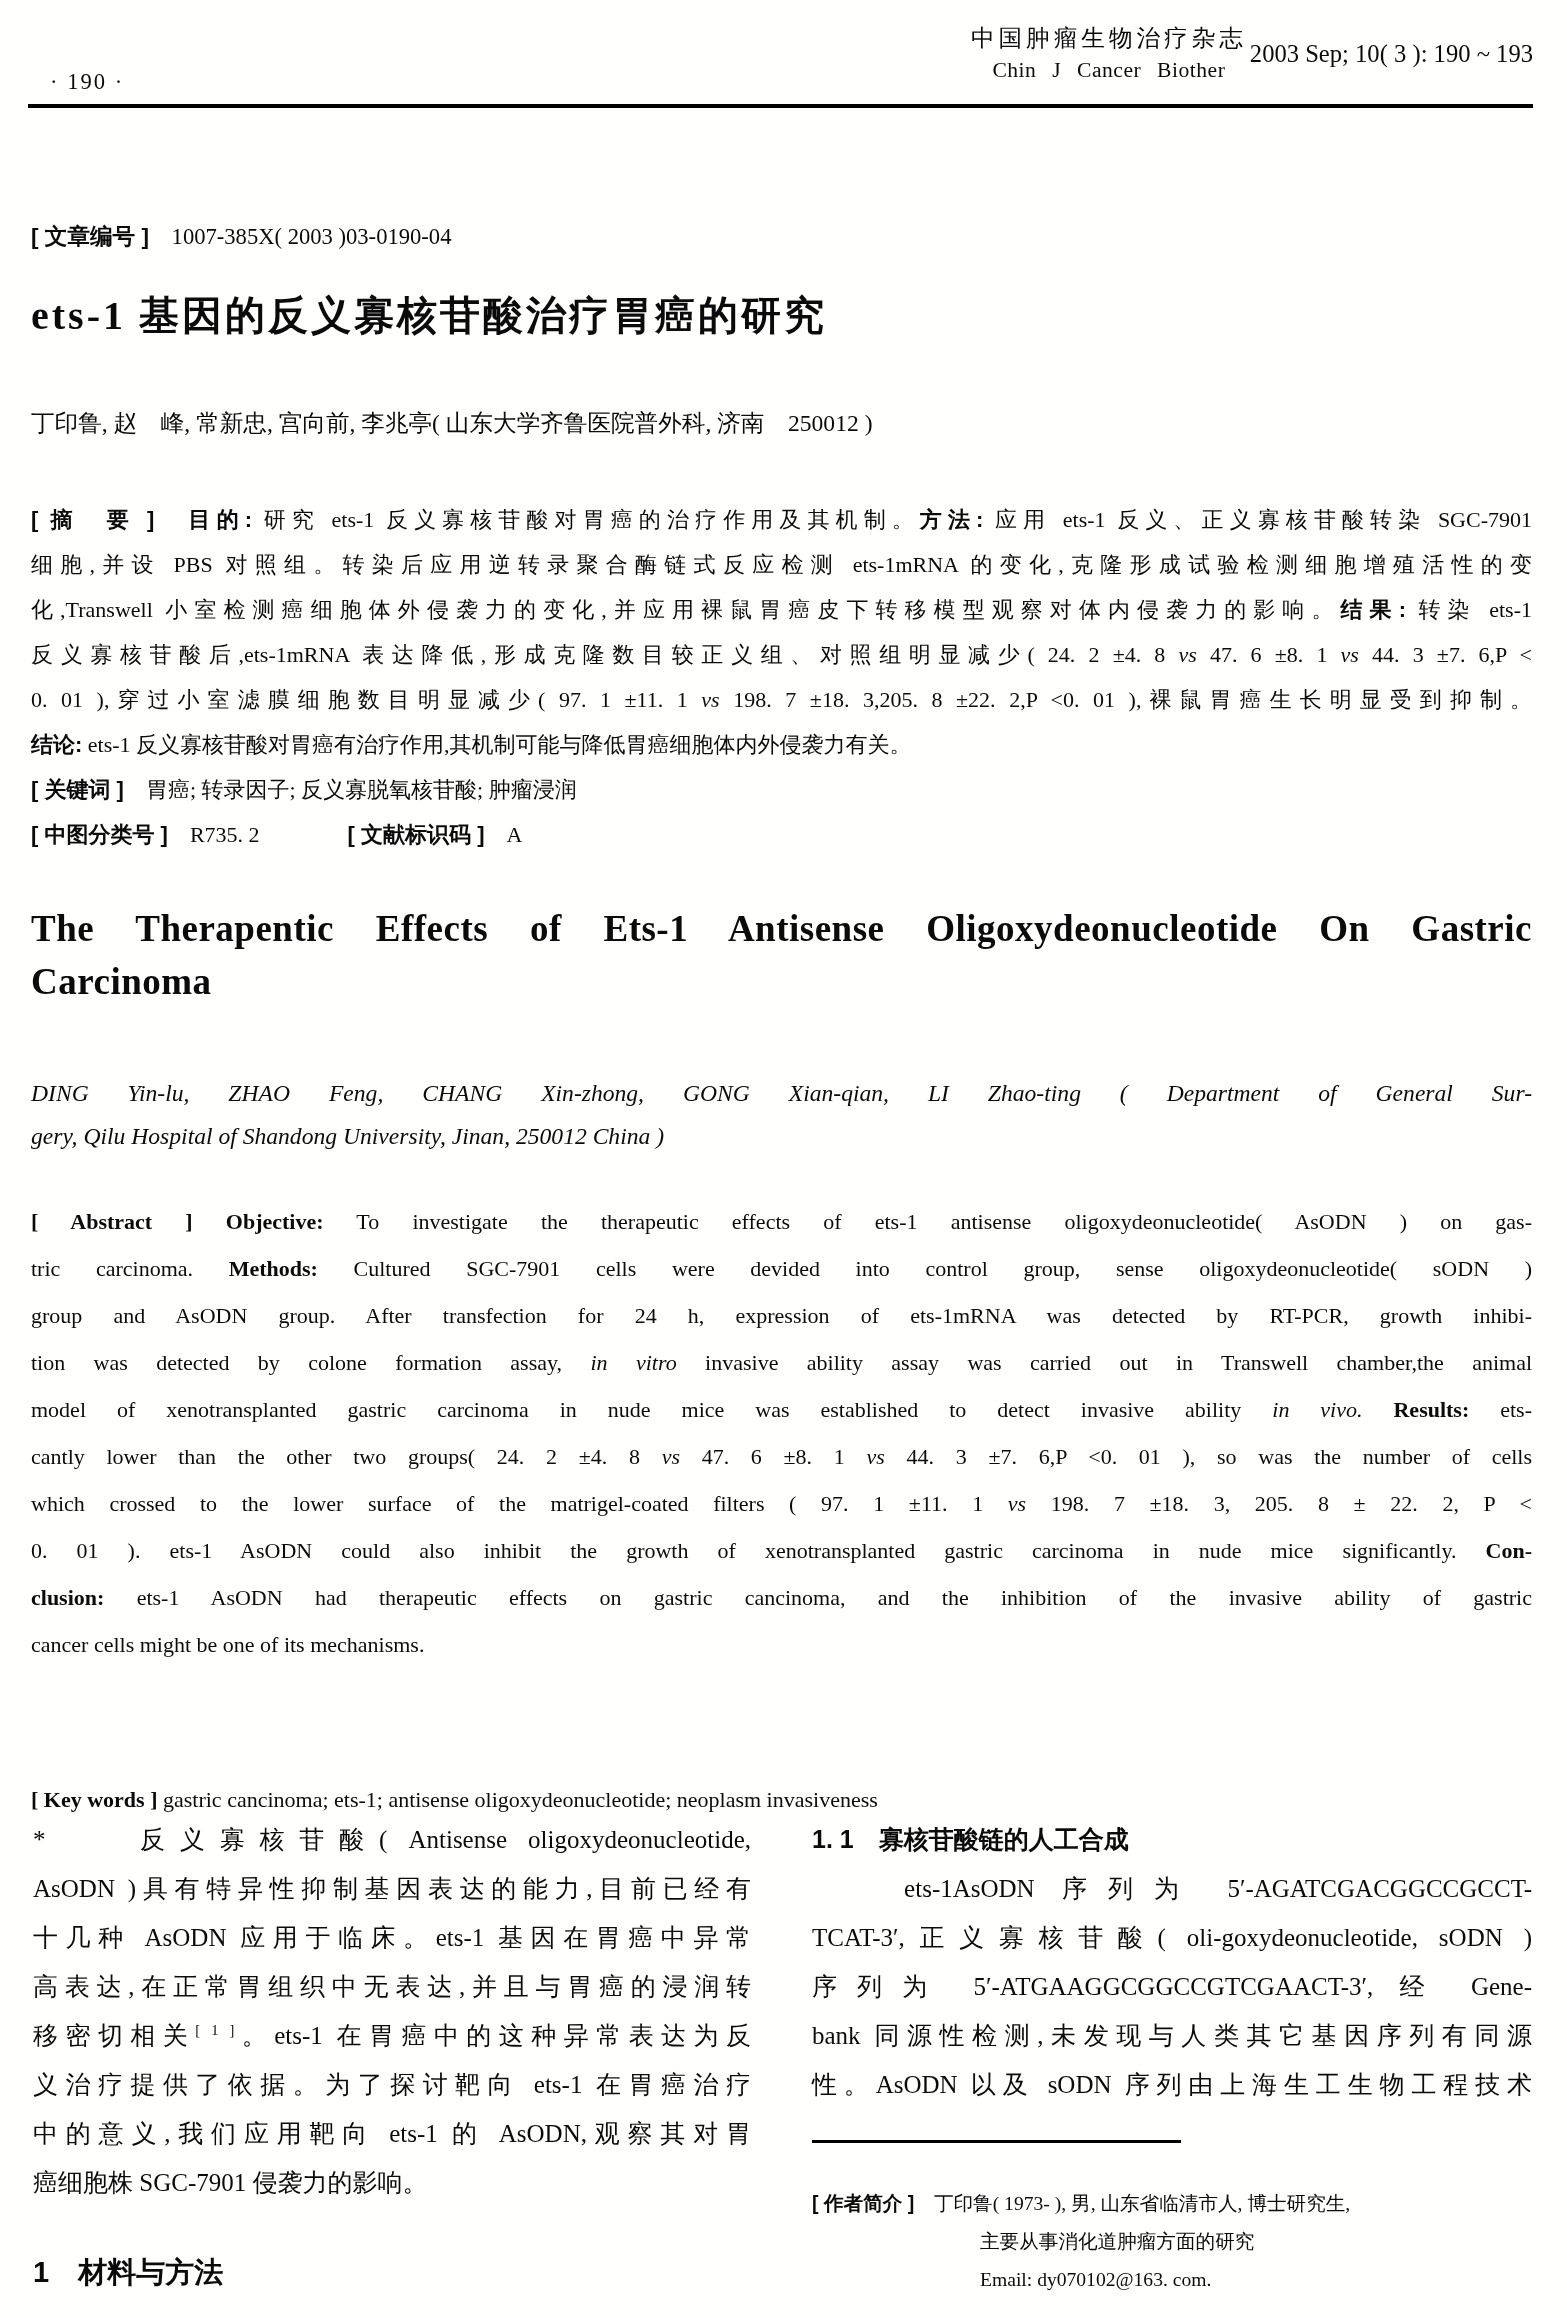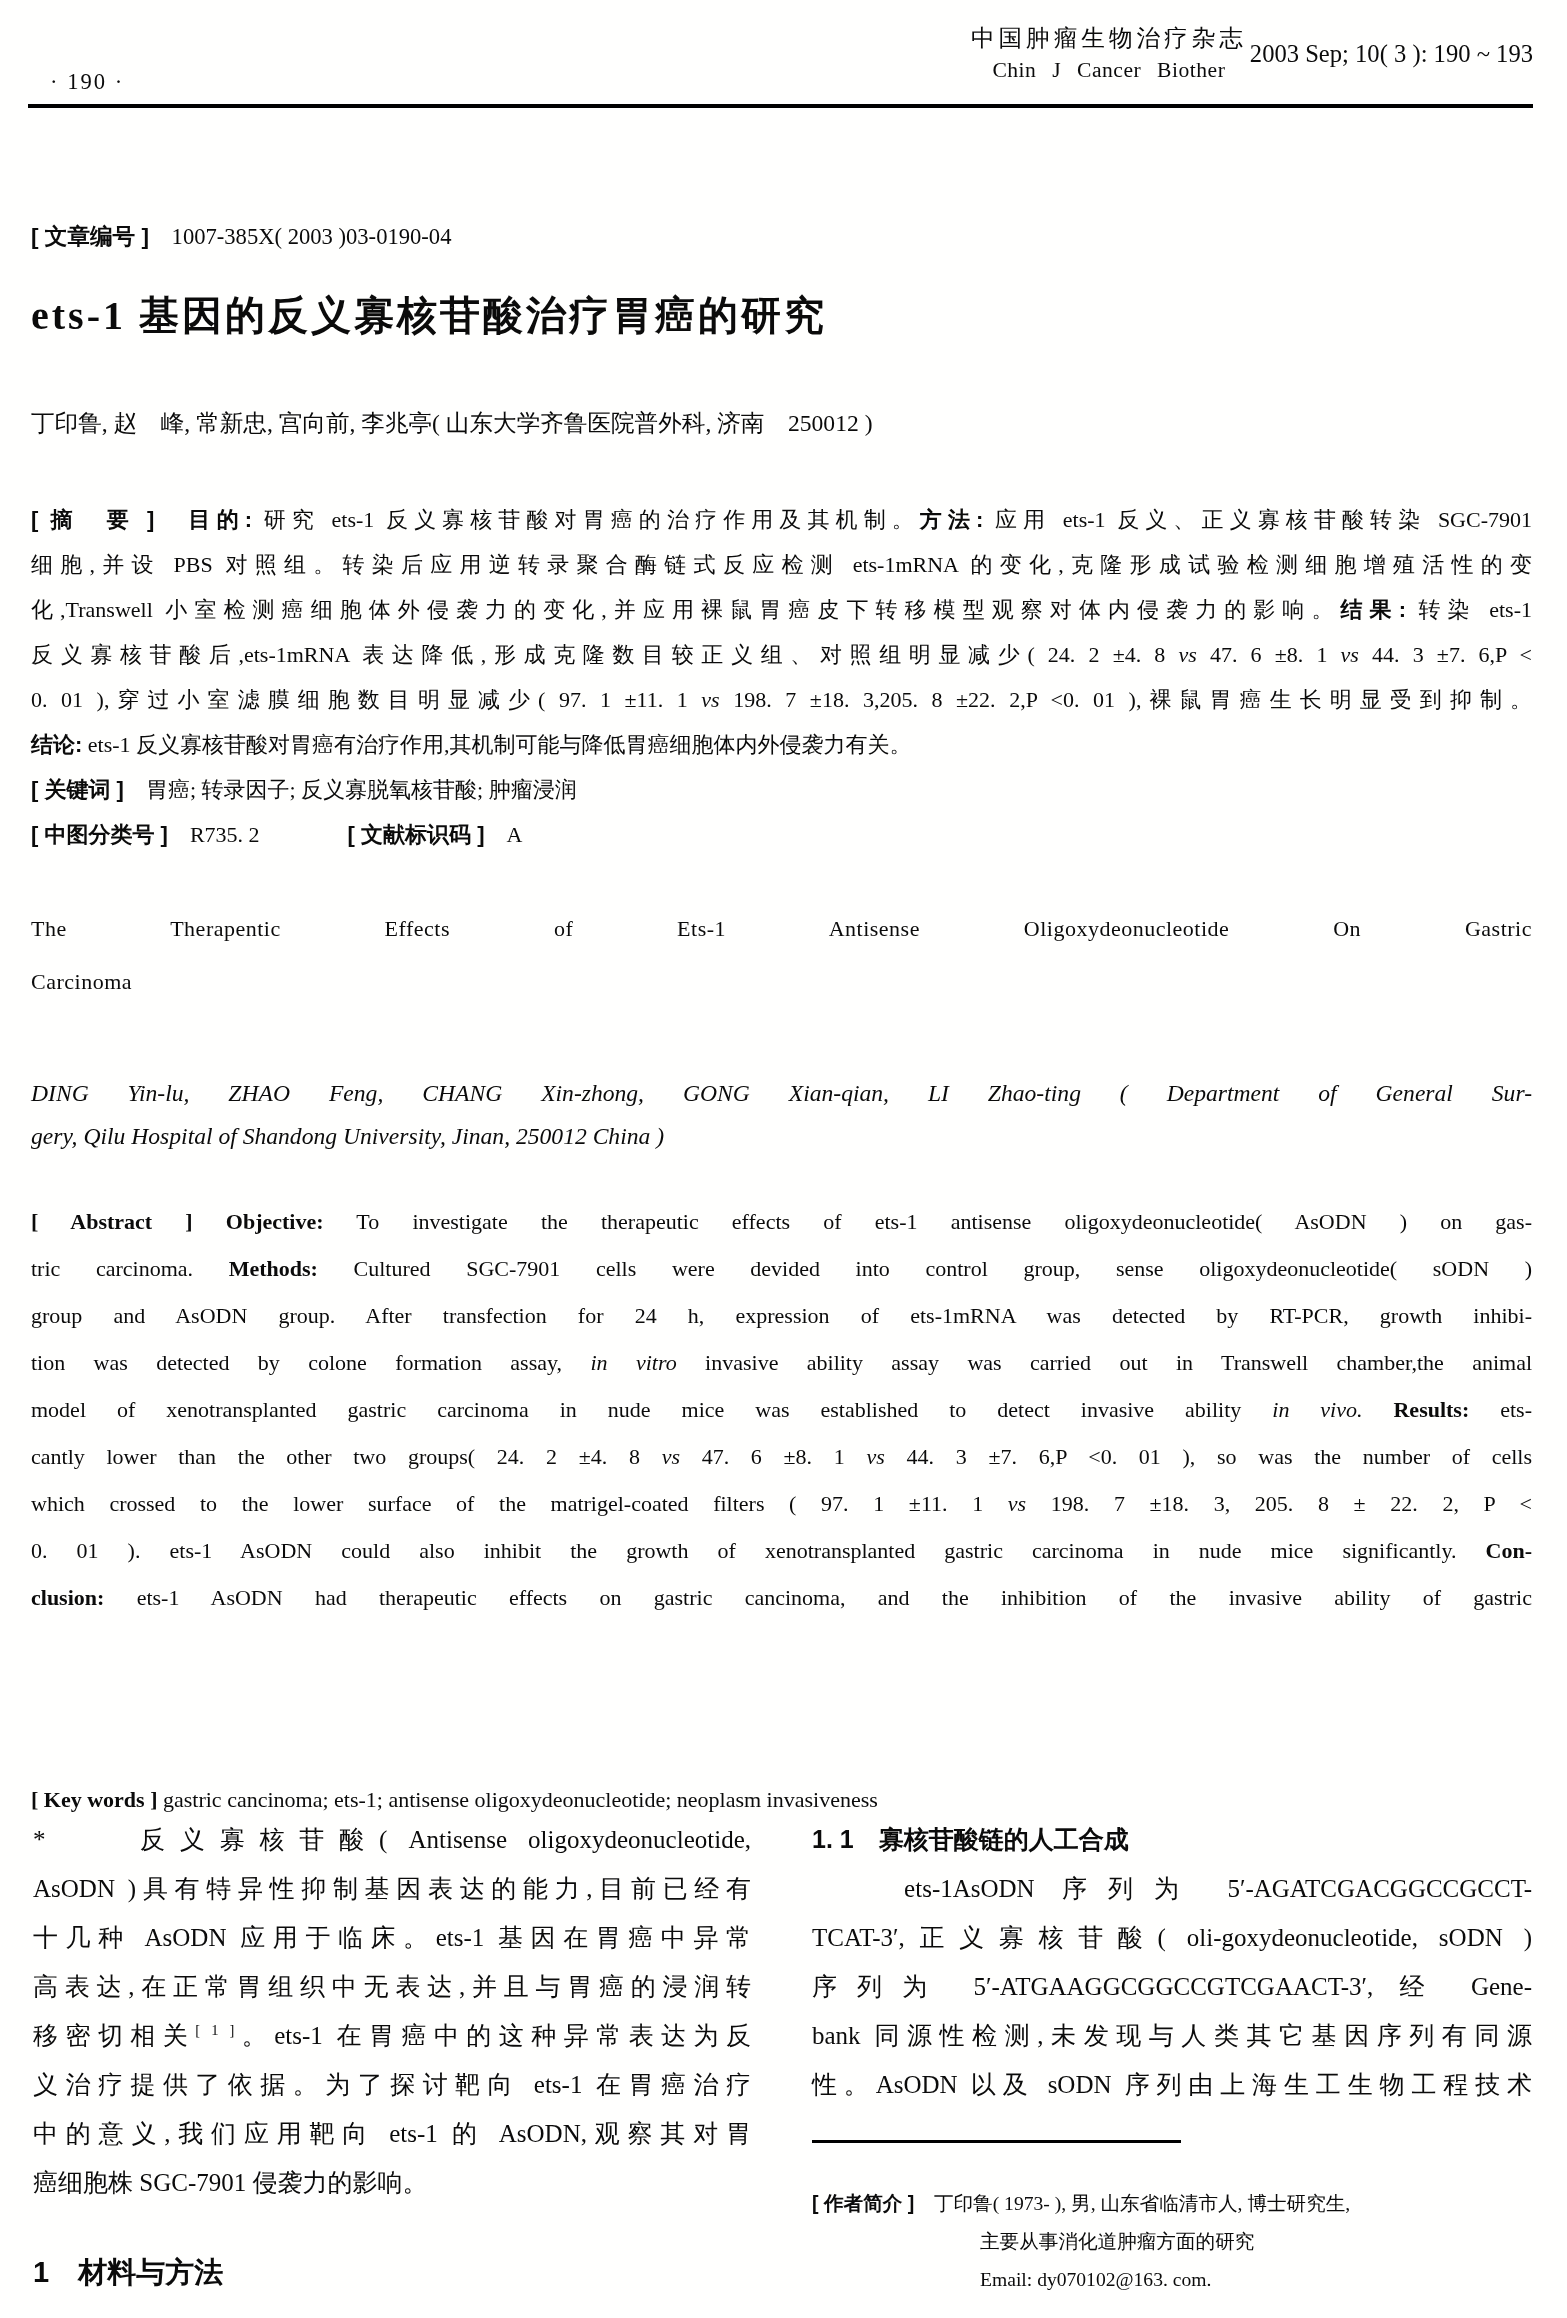--- a/index.html
+++ b/index.html
@@ -21,21 +21,21 @@
   #jname-cn{letter-spacing:4px;}
   #jname-en{font-size:21.6px;letter-spacing:0.5px;word-spacing:10px;}
   #issue-info{font-size:24.6px;text-align:right;}
   #hdr-rule{left:28px;right:35px;top:104px;height:4px;background:#000;}
 
   #meta-line{left:31px;top:221px;font-size:22.6px;}
   #title-cn{left:31px;top:288px;font-size:40px;font-weight:bold;letter-spacing:3px;}
   #authors-cn{left:31px;top:407px;font-size:23.6px;}
 
   #abs-cn{left:31px;right:36px;top:497px;font-size:22px;line-height:45px;}
-  #title-en{left:31px;right:36px;top:902px;font-size:22px;font-weight:normal;line-height:53px;letter-spacing:0.5px;}
+  #title-en{left:31px;right:36px;top:902px;font-size:37px;font-weight:bold;line-height:53px;letter-spacing:0.5px;}
   #authors-en{left:31px;right:36px;top:1072px;font-size:23.6px;font-style:italic;line-height:43px;}
   #abs-en{left:31px;right:36px;top:1198px;font-size:22px;line-height:47px;}
   #kw-en{left:31px;right:36px;top:1787px;font-size:22px;}
 
   #col-left{left:33px;top:1815px;width:718px;font-size:25px;line-height:49px;}
   #col-right{left:812px;top:1815px;width:720px;font-size:25px;line-height:49px;}
   #sec1-heading{margin-top:41px;font-size:29px;}
   #fn-sep{margin-top:31px;width:369px;height:2.5px;background:#000;}
   #footnote{margin-top:41px;font-size:19.6px;line-height:38px;}
   .fn-indent{padding-left:168px;}
@@ -86,20 +86,21 @@
   <div id="abs-en" class="abs">
     <div class="ln jst"><span class="bb">[ Abstract ]</span><span>  </span><span class="bb">Objective:</span><span> To investigate the therapeutic effects of ets-1 antisense oligoxydeonucleotide( AsODN ) on gas-</span></div>
     <div class="ln jst"><span>tric carcinoma. </span><span class="bb">Methods:</span><span> Cultured SGC-7901 cells were devided into control group, sense oligoxydeonucleotide( sODN )</span></div>
     <div class="ln jst"><span>group and AsODN group. After transfection for 24 h, expression of ets-1mRNA was detected by RT-PCR, growth inhibi-</span></div>
     <div class="ln jst"><span>tion was detected by colone formation assay, </span><span class="it">in vitro</span><span> invasive ability assay was carried out in Transwell chamber,the animal</span></div>
     <div class="ln jst"><span>model of xenotransplanted gastric carcinoma in nude mice was established to detect invasive ability </span><span class="it">in vivo.</span><span> </span><span class="bb">Results:</span><span> ets-</span></div>
     <div class="ln jst"><span>cantly lower than the other two groups( 24. 2 ±4. 8 </span><span class="it">vs</span><span> 47. 6 ±8. 1 </span><span class="it">vs</span><span> 44. 3 ±7. 6,P &lt;0. 01 ), so was the number of cells</span></div>
     <div class="ln jst"><span>which crossed to the lower surface of the matrigel-coated filters ( 97. 1 ±11. 1 </span><span class="it">vs</span><span> 198. 7 ±18. 3, 205. 8 ± 22. 2, P &lt;</span></div>
     <div class="ln jst"><span>0. 01 ). ets-1 AsODN could also inhibit the growth of xenotransplanted gastric carcinoma in nude mice significantly. </span><span class="bb">Con-</span></div>
     <div class="ln jst"><span class="bb">clusion:</span><span> ets-1 AsODN had therapeutic effects on gastric cancinoma, and the inhibition of the invasive ability of gastric</span></div>
+    <div class="ln"><span>cancer cells might be one of its mechanisms.</span></div>
   </div>
 
   <div id="kw-en" class="abs ln"><span class="bb">[ Key words ]</span><span>  gastric cancinoma; ets-1; antisense oligoxydeonucleotide; neoplasm invasiveness</span></div>
 
   <div id="col-left" class="abs">
     <div class="ln jst">*　　反义寡核苷酸( Antisense oligoxydeonucleotide,</div>
     <div class="ln jst">AsODN )具有特异性抑制基因表达的能力,目前已经有</div>
     <div class="ln jst">十几种 AsODN 应用于临床。ets-1 基因在胃癌中异常</div>
     <div class="ln jst">高表达,在正常胃组织中无表达,并且与胃癌的浸润转</div>
     <div class="ln jst"><span>移密切相关</span><sup>[ 1 ]</sup><span>。ets-1 在胃癌中的这种异常表达为反</span></div>

